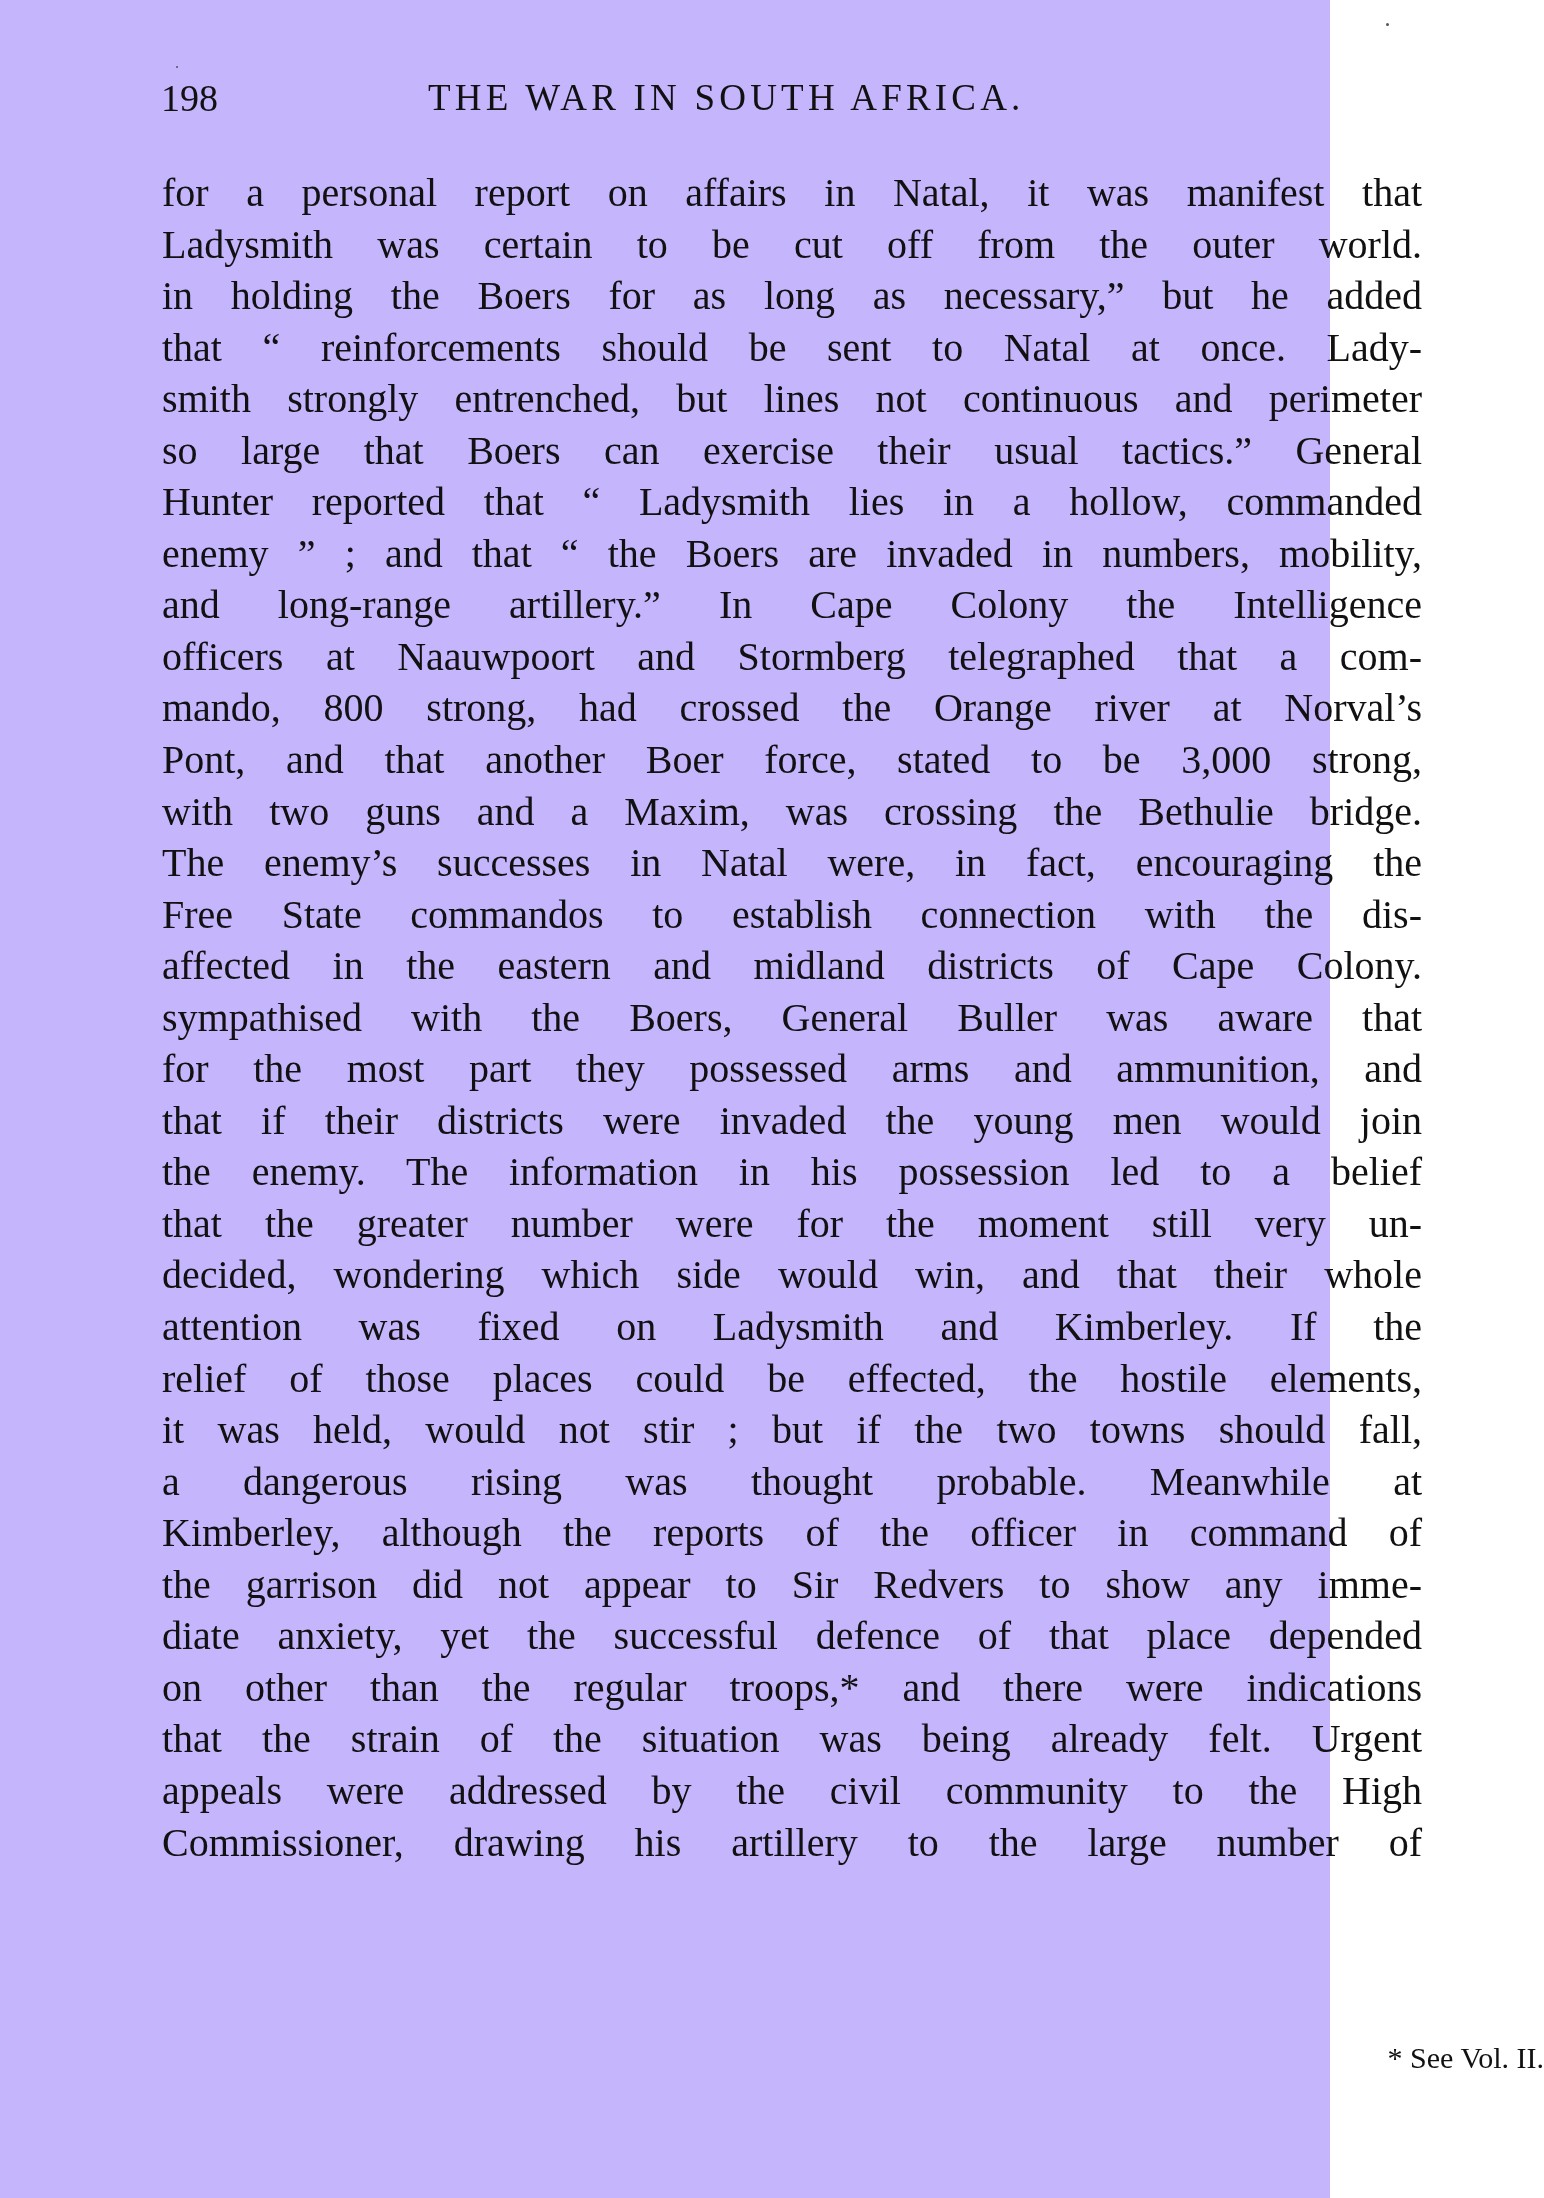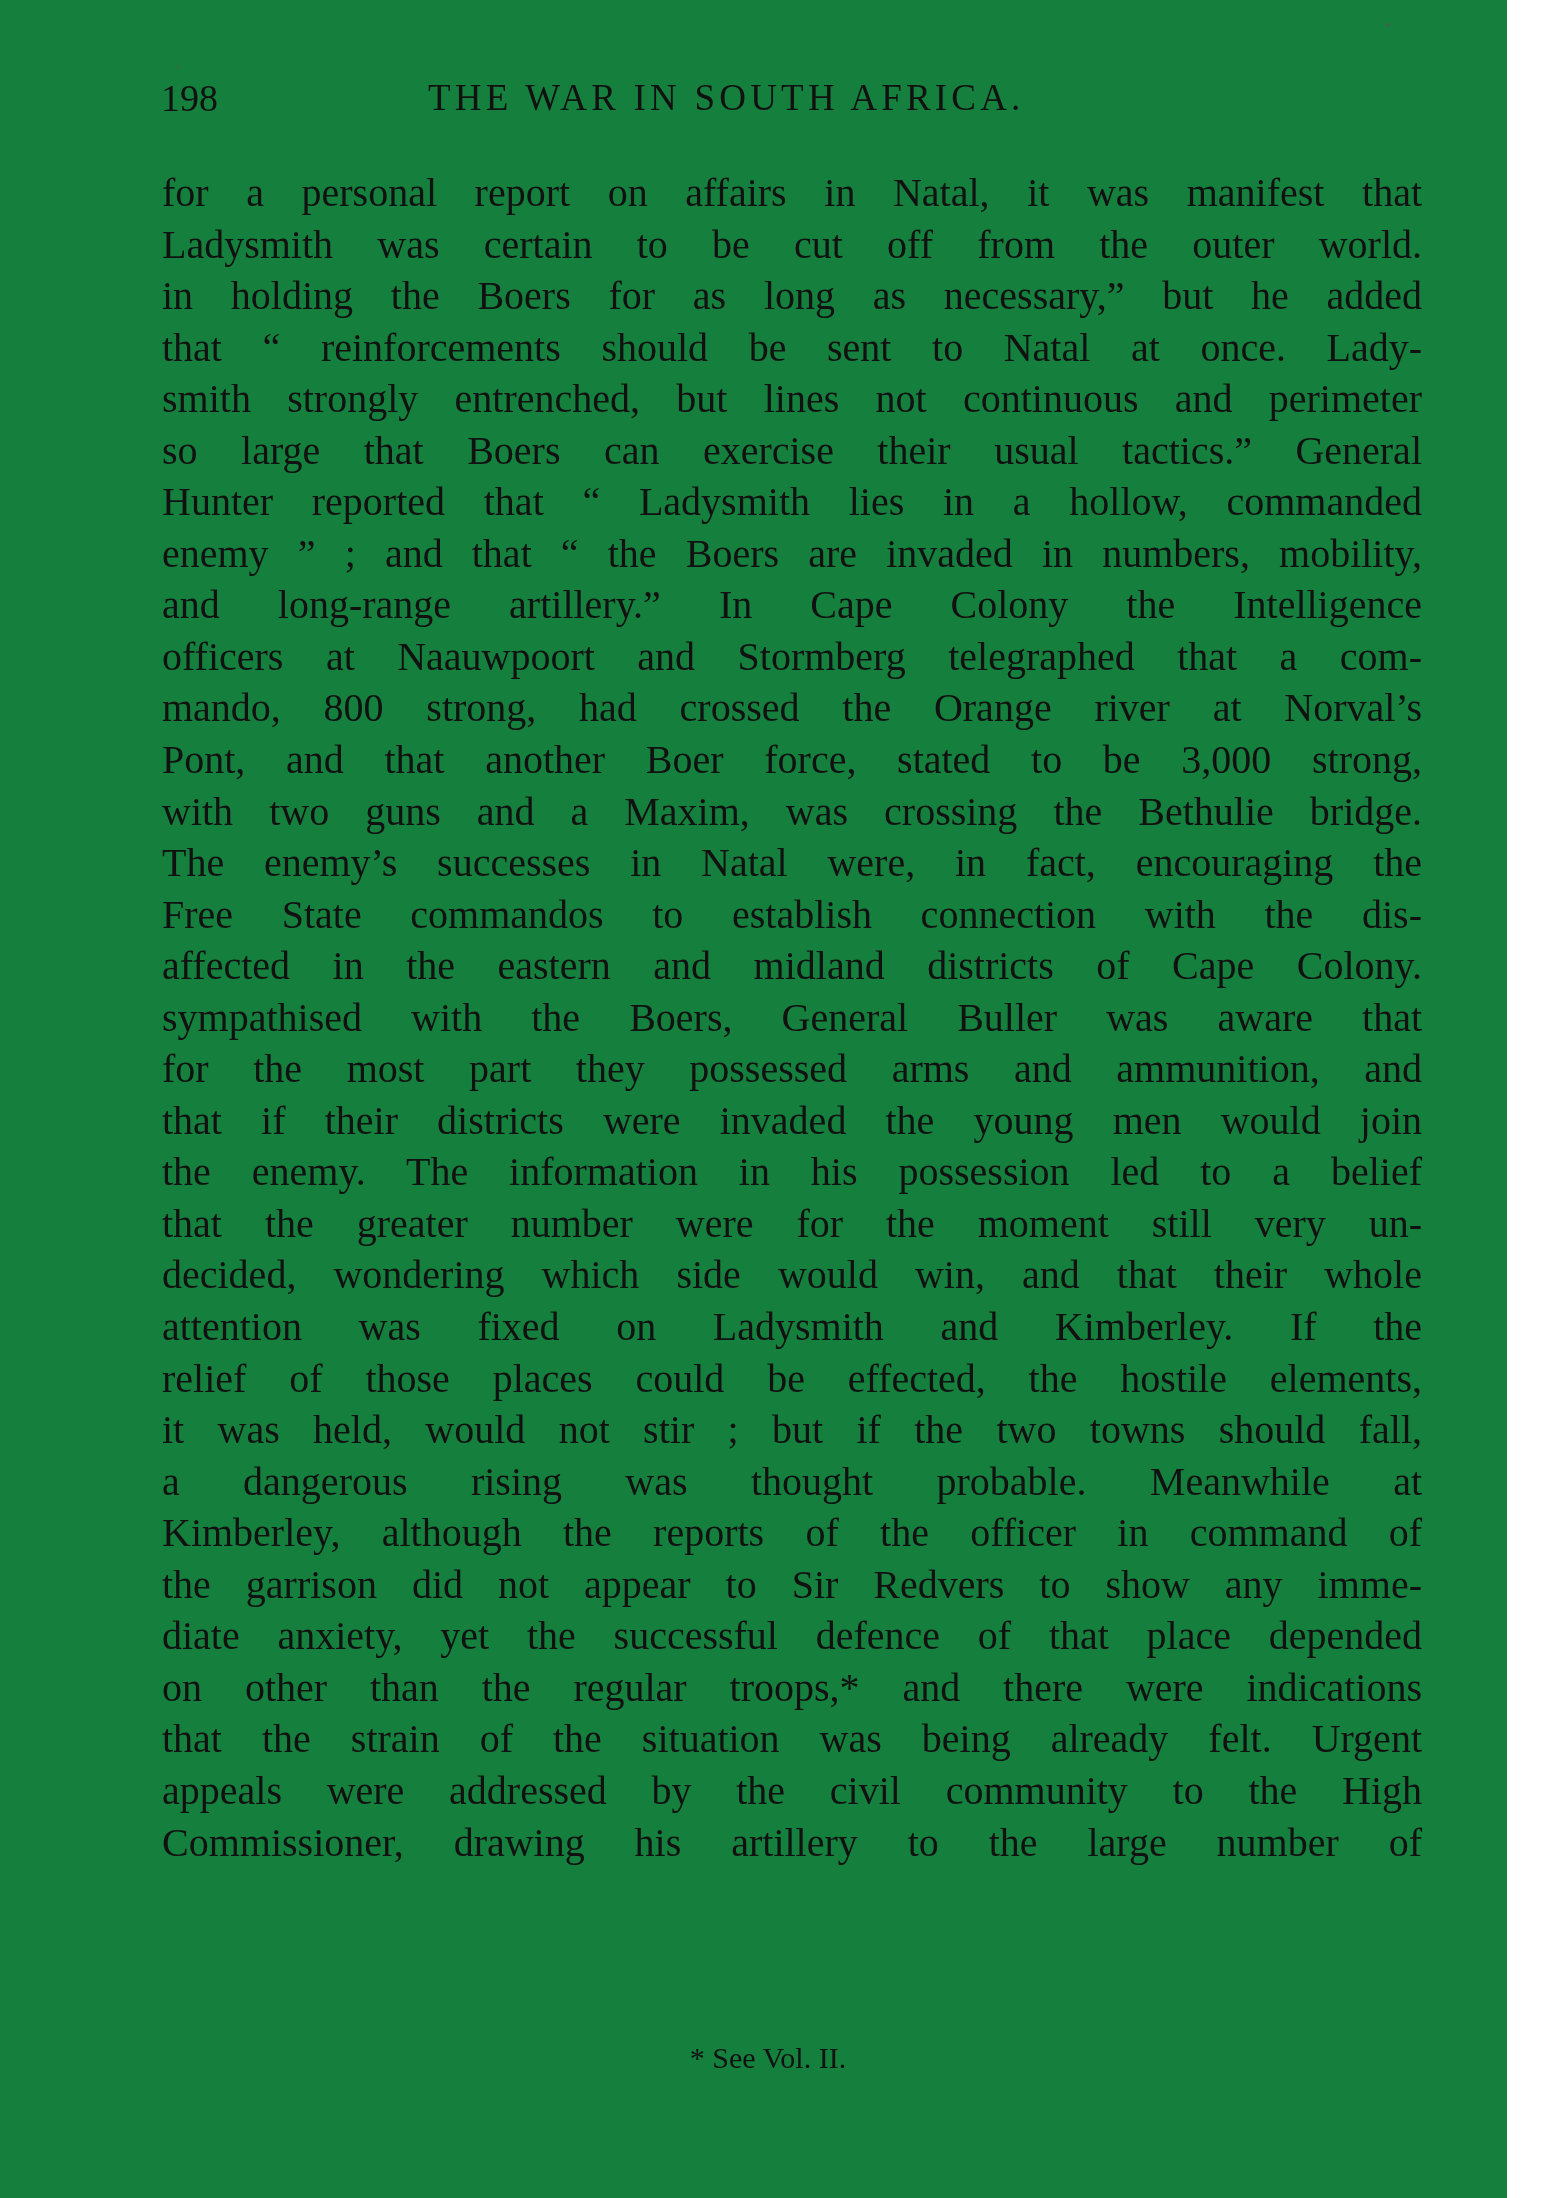--- a/index.html
+++ b/index.html
@@ -11,23 +11,23 @@
     width: 1544px;
     height: 2198px;
     position: relative;
     overflow: hidden;
     color: #111111;
     font-family: "Liberation Serif", "DejaVu Serif", serif;
   }
   .page {
     position: absolute;
     left: 0; top: 0;
-    width: 1507px;
+    width: 1330px;
     height: 2198px;
-    background: #15803d;
+    background: #c4b5fd;
   }
   .speck {
     position: absolute;
     width: 3px; height: 3px;
     background: #555;
     border-radius: 50%;
   }
   .running-head {
     position: absolute;
     left: 161px;
@@ -69,21 +69,21 @@
     overflow: visible;
   }
   .line.last-line {
     text-align-last: justify;
   }
   .footnote {
     position: absolute;
     left: 0;
     width: 1544px;
     top: 2038px;
-    text-align: center;
+    text-align: right;
     font-size: 30px;
     line-height: 40px;
     box-sizing: border-box;
   }
   .footnote span.inner {
     display: inline-block;
     margin-left: -8px;
   }
 </style>
 </head>

